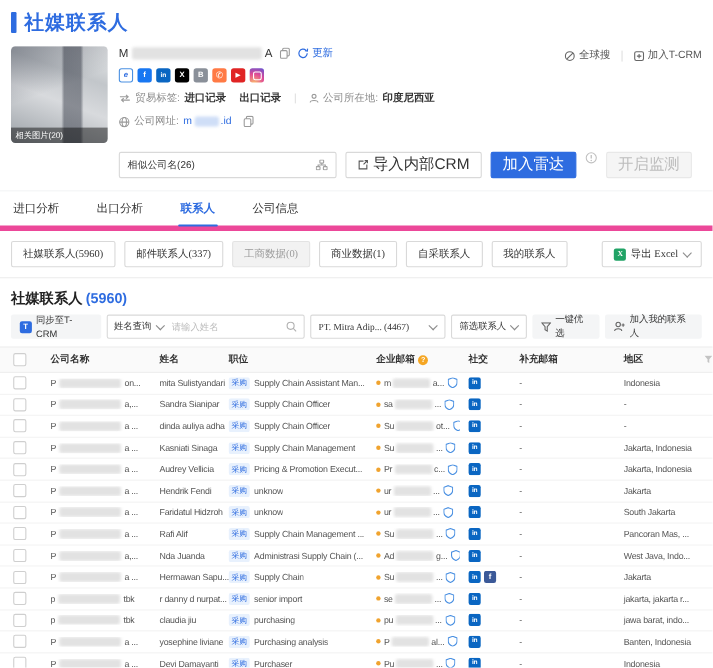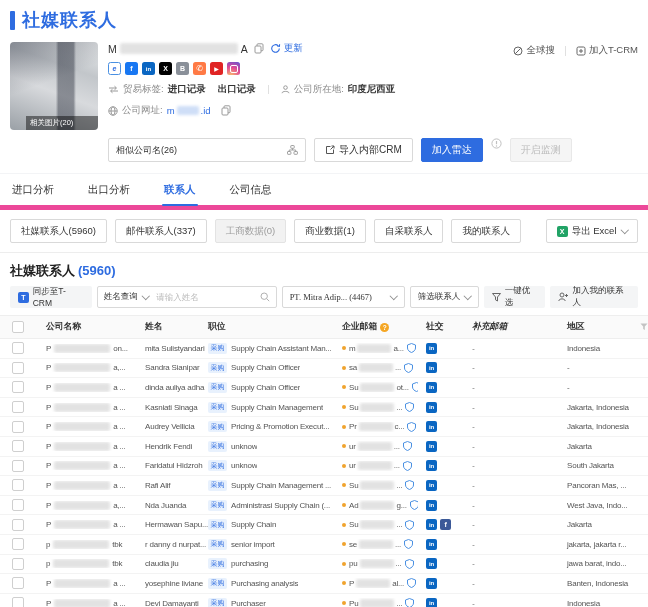--- a/index.html
+++ b/index.html
@@ -9,21 +9,21 @@
   .page-title{display:flex;align-items:center;margin:8px 0 0 10px;}
   .title-bar{width:5px;height:19px;background:#2e6ce0;border-radius:1px;margin-right:7px;}
   .title-text{font-size:18px;font-weight:bold;color:#2e6ce0;letter-spacing:1px;}
   
   .header-sec{position:relative;display:flex;padding:10px 10px 0 10px;}
   .thumb{position:relative;width:88px;height:88px;border-radius:4px;overflow:hidden;flex:0 0 88px;
     background:
       linear-gradient(90deg,transparent 52%,rgba(40,45,58,.45) 55%,rgba(40,45,58,.45) 72%,transparent 75%),
       linear-gradient(160deg,rgba(70,75,88,.5),rgba(70,75,88,0) 45%),
       linear-gradient(20deg,#9aa0a6,#d8dadd 45%,#c2c6ca 70%,#eceeef);}
-  .thumb-cap{position:absolute;left:16px;right:0;bottom:0;background:rgba(0,0,0,.45);color:#fff;
+  .thumb-cap{position:absolute;left:0;right:0;bottom:0;background:rgba(0,0,0,.45);color:#fff;
              font-size:7.5px;padding:2px 4px;}
   .info{flex:1;margin-left:10px;position:relative;}
   .name-line{display:flex;align-items:center;font-size:10.5px;color:#333;margin-top:0;}
   .blur-chip{display:inline-block;height:10px;border-radius:2px;background:#e2e2e2;filter:blur(1.6px);vertical-align:-1px;}
   .chip-name{width:118px;height:11px;margin:0 3px;}
   .icon-gap{margin-left:6px;display:inline-flex;align-items:center;}
   .refresh-lbl{color:#2e6ce0;font-size:9.5px;margin-left:3px;}
   .hdr-actions{position:absolute;right:0;top:2px;display:flex;align-items:center;font-size:9.5px;color:#555;}
   .hdr-actions .sep{width:1px;height:10px;background:#e0e0e0;margin:0 10px;}
   .hdr-actions .act{display:inline-flex;align-items:center;gap:3px;cursor:pointer;}
@@ -41,32 +41,32 @@
   .ig-ring{width:6px;height:6px;border:1.3px solid #fff;border-radius:2px;}
   .meta-line{display:flex;align-items:center;margin-top:8px;font-size:9.5px;color:#8a8a8a;gap:4px;}
   .meta-line .b{color:#333;font-weight:bold;}
   .meta-line .sep{width:1px;height:9px;background:#e0e0e0;margin:0 8px;}
   .link{color:#2e6ce0;}
   .chip-web{width:22px;height:9px;background:#cfdef7;margin:0 2px;}
   .actions-row{display:flex;align-items:flex-start;gap:8px;margin:8px 0 0 108px;}
   .sim-input{display:flex;align-items:center;justify-content:space-between;width:182px;height:22px;
              border:1px solid #d9d9d9;border-radius:2px;padding:0 7px;color:#333;font-size:9px;background:#fff;}
   .btn{display:inline-flex;align-items:center;gap:4px;height:24px;padding:0 10px;border:1px solid #d9d9d9;
-       border-radius:2px;background:#fff;font-size:10px;color:#333;cursor:pointer;box-sizing:border-box;}
+       border-radius:2px;background:#fff;font-size:14px;color:#333;cursor:pointer;box-sizing:border-box;}
   .btn-primary{background:#2e6ce0;border-color:#2e6ce0;color:#fff;}
   .btn-disabled{background:#f5f5f5;border-color:#e8e8e8;color:#bcbcbc;cursor:default;}
   
   .tabs{display:flex;gap:30px;margin-top:11px;padding:0 10px;border-bottom:5px solid #ec4899;border-top:1px solid #f3f4f6;}
   .tab{position:relative;padding:9px 2px 8px;font-size:10.5px;color:#333;cursor:pointer;}
   .tab.active{color:#2e6ce0;font-weight:bold;}
   .tab.active::after{content:"";position:absolute;left:0;right:0;bottom:-1px;height:2.5px;background:#2e6ce0;border-radius:2px;}
   
   .subtabs{display:flex;align-items:center;gap:8px;padding:9px 10px;}
   .subtab{height:24px;display:inline-flex;align-items:center;padding:0 10px;border:1px solid #d9d9d9;
-          border-radius:2px;background:#fff;font-size:9.5px;color:#333;cursor:pointer;box-sizing:border-box;}
+          border-radius:2px;background:#fff;font-size:9.5px;color:#333;cursor:pointer;box-sizing:border-box;font-family:Liberation Serif, serif;}
   .subtab.disabled{background:#f2f2f2;color:#9b9b9b;border-color:#e3e3e3;cursor:default;}
   .subtabs .spacer{flex:1;}
   .excel-ic{width:11px;height:11px;border-radius:2px;background:#21a366;color:#fff;font-size:7px;font-weight:bold;
             display:inline-flex;align-items:center;justify-content:center;}
   .divider{border-bottom:1px solid #ededed;}
   
   .sec-title{padding:9px 10px 6px;font-size:13px;font-weight:bold;color:#222;}
   .sec-count{color:#2e6ce0;font-weight:bold;margin-left:3px;}
   .toolbar{display:flex;align-items:center;gap:5px;padding:0 10px;font-size:8.5px;}
   .tb-btn{display:inline-flex;align-items:center;gap:4px;height:22px;padding:0 8px;border-radius:2px;
@@ -90,21 +90,21 @@
   .thead{height:22px;background:#fafafa;border-top:1px solid #eeeeee;border-bottom:1px solid #eeeeee;
          font-size:8.8px;color:#333;font-weight:bold;}
   .tr{height:18.6px;border-bottom:1px solid #f3f3f3;font-size:8px;color:#555;letter-spacing:-0.2px;}
   .td,.th{box-sizing:border-box;padding-left:8px;white-space:nowrap;overflow:hidden;display:flex;align-items:center;}
   .c-check{width:36px;justify-content:center;padding-left:0;overflow:visible;}
   .c-company{width:107px;padding-left:10px;}
   .c-name{width:57px;padding-left:2px;overflow:visible;}
   .c-pos{width:134px;}
   .c-email{width:84px;}
   .c-social{width:46px;}
-  .c-extra{width:95px;font-style:italic;}
+  .c-extra{width:95px;}
   .c-region{width:89px;justify-content:flex-start;}
   .th.c-region{justify-content:space-between;padding-right:0;overflow:visible;}
   .cb{width:10px;height:10px;border:1px solid #cfcfcf;border-radius:2px;background:#fff;display:inline-block;}
   .chip-co{width:56px;height:9px;margin:0 3px;flex:0 0 auto;}
   .chip-em{width:34px;height:9px;margin:0 2px;flex:0 0 auto;}
   .tag{flex:0 0 auto;background:#e8f1fd;color:#2e6ce0;font-size:7px;padding:0.5px 2.5px;border-radius:2px;margin-right:4px;letter-spacing:0;}
   .pos-text{overflow:hidden;text-overflow:ellipsis;}
   .dot{width:4px;height:4px;border-radius:50%;background:#f0a32e;margin-right:3px;flex:0 0 auto;}
   .li-badge{flex:0 0 auto;width:11px;height:11px;border-radius:2px;background:#0a66c2;color:#fff;font-size:6px;
             font-weight:bold;display:inline-flex;align-items:center;justify-content:center;cursor:pointer;}

